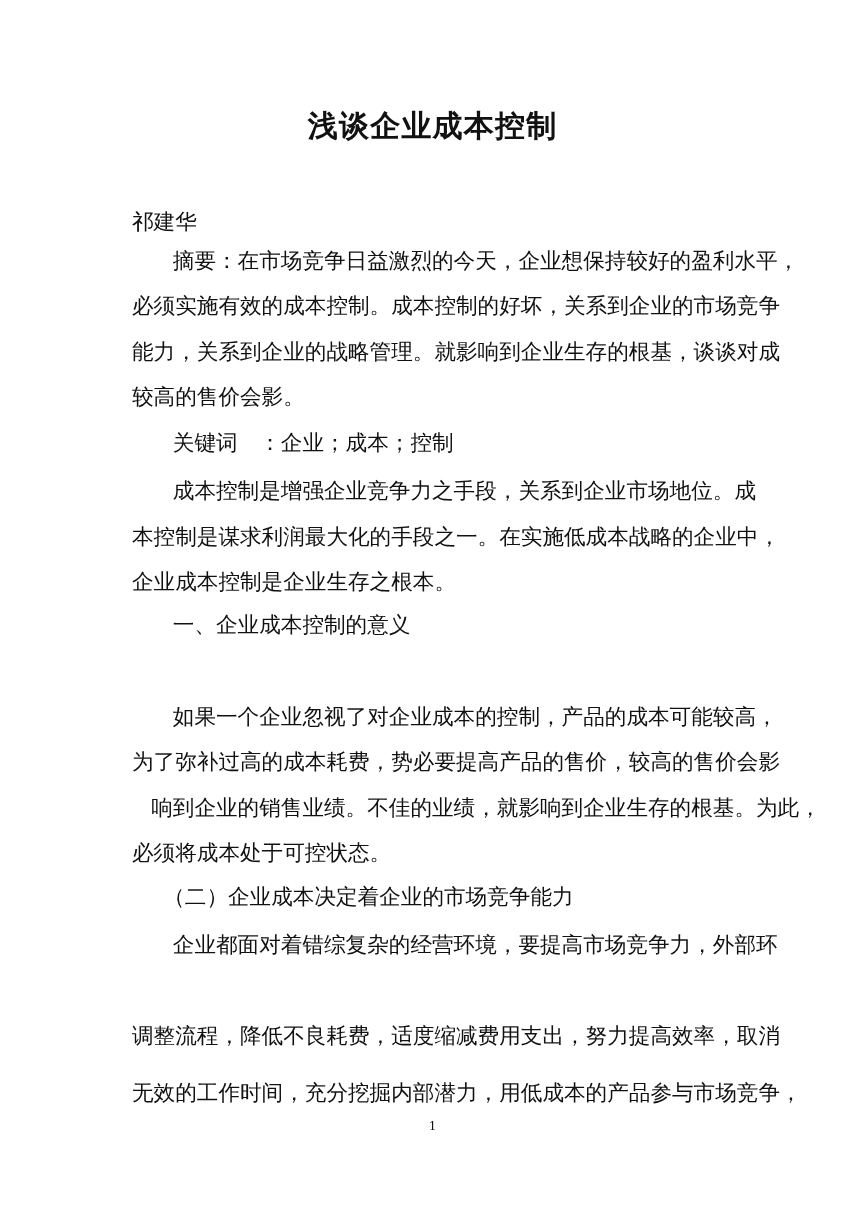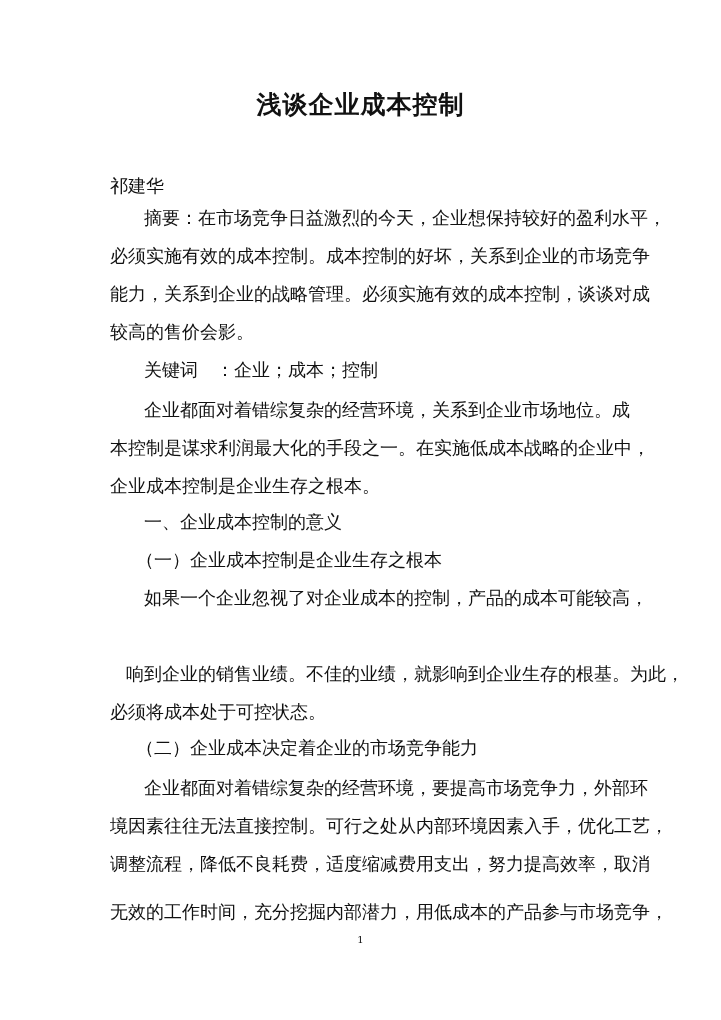--- a/index.html
+++ b/index.html
@@ -17,36 +17,35 @@
 </style>
 </head>
 <body>
 
 <div class="page">
   <div class="title">浅谈企业成本控制</div>
   <div class="line last" style="top:174px;">祁建华</div>
 
   <div class="line indent" style="top:206px;">摘要：在市场竞争日益激烈的今天，企业想保持较好的盈利水平，</div>
   <div class="line" style="top:244px;">必须实施有效的成本控制。成本控制的好坏，关系到企业的市场竞争</div>
-  <div class="line" style="top:282px;">能力，关系到企业的战略管理。必须实施有效的成本控制，谈谈对成</div>
+  <div class="line" style="top:282px;">能力，关系到企业的战略管理。就影响到企业生存的根基，谈谈对成</div>
   <div class="line last" style="top:320px;">较高的售价会影。</div>
   <div class="line indent last" style="top:358px;">关键词　：企业；成本；控制</div>
 
-  <div class="line indent" style="top:398px;">企业都面对着错综复杂的经营环境，关系到企业市场地位。成</div>
+  <div class="line indent" style="top:398px;">成本控制是增强企业竞争力之手段，关系到企业市场地位。成</div>
   <div class="line" style="top:436px;">本控制是谋求利润最大化的手段之一。在实施低成本战略的企业中，</div>
   <div class="line last" style="top:474px;">企业成本控制是企业生存之根本。</div>
 
   <div class="line indent last" style="top:510px;">一、企业成本控制的意义</div>
-  <div class="line indent2 last" style="top:548px;">（一）企业成本控制是企业生存之根本</div>
 
   <div class="line indent" style="top:586px;">如果一个企业忽视了对企业成本的控制，产品的成本可能较高，</div>
+  <div class="line" style="top:624px;">为了弥补过高的成本耗费，势必要提高产品的售价，较高的售价会影</div>
   <div class="line" style="top:662px;padding-left:16px;">响到企业的销售业绩。不佳的业绩，就影响到企业生存的根基。为此，</div>
   <div class="line last" style="top:700px;">必须将成本处于可控状态。</div>
 
   <div class="line indent2 last" style="top:736px;">（二）企业成本决定着企业的市场竞争能力</div>
 
   <div class="line indent" style="top:776px;">企业都面对着错综复杂的经营环境，要提高市场竞争力，外部环</div>
-  <div class="line" style="top:814px;">境因素往往无法直接控制。可行之处从内部环境因素入手，优化工艺，</div>
   <div class="line" style="top:852px;">调整流程，降低不良耗费，适度缩减费用支出，努力提高效率，取消</div>
   <div class="line" style="top:900px;">无效的工作时间，充分挖掘内部潜力，用低成本的产品参与市场竞争，</div>
 
   <div class="pagenum">1</div>
 </div>
 
 </body></html>

